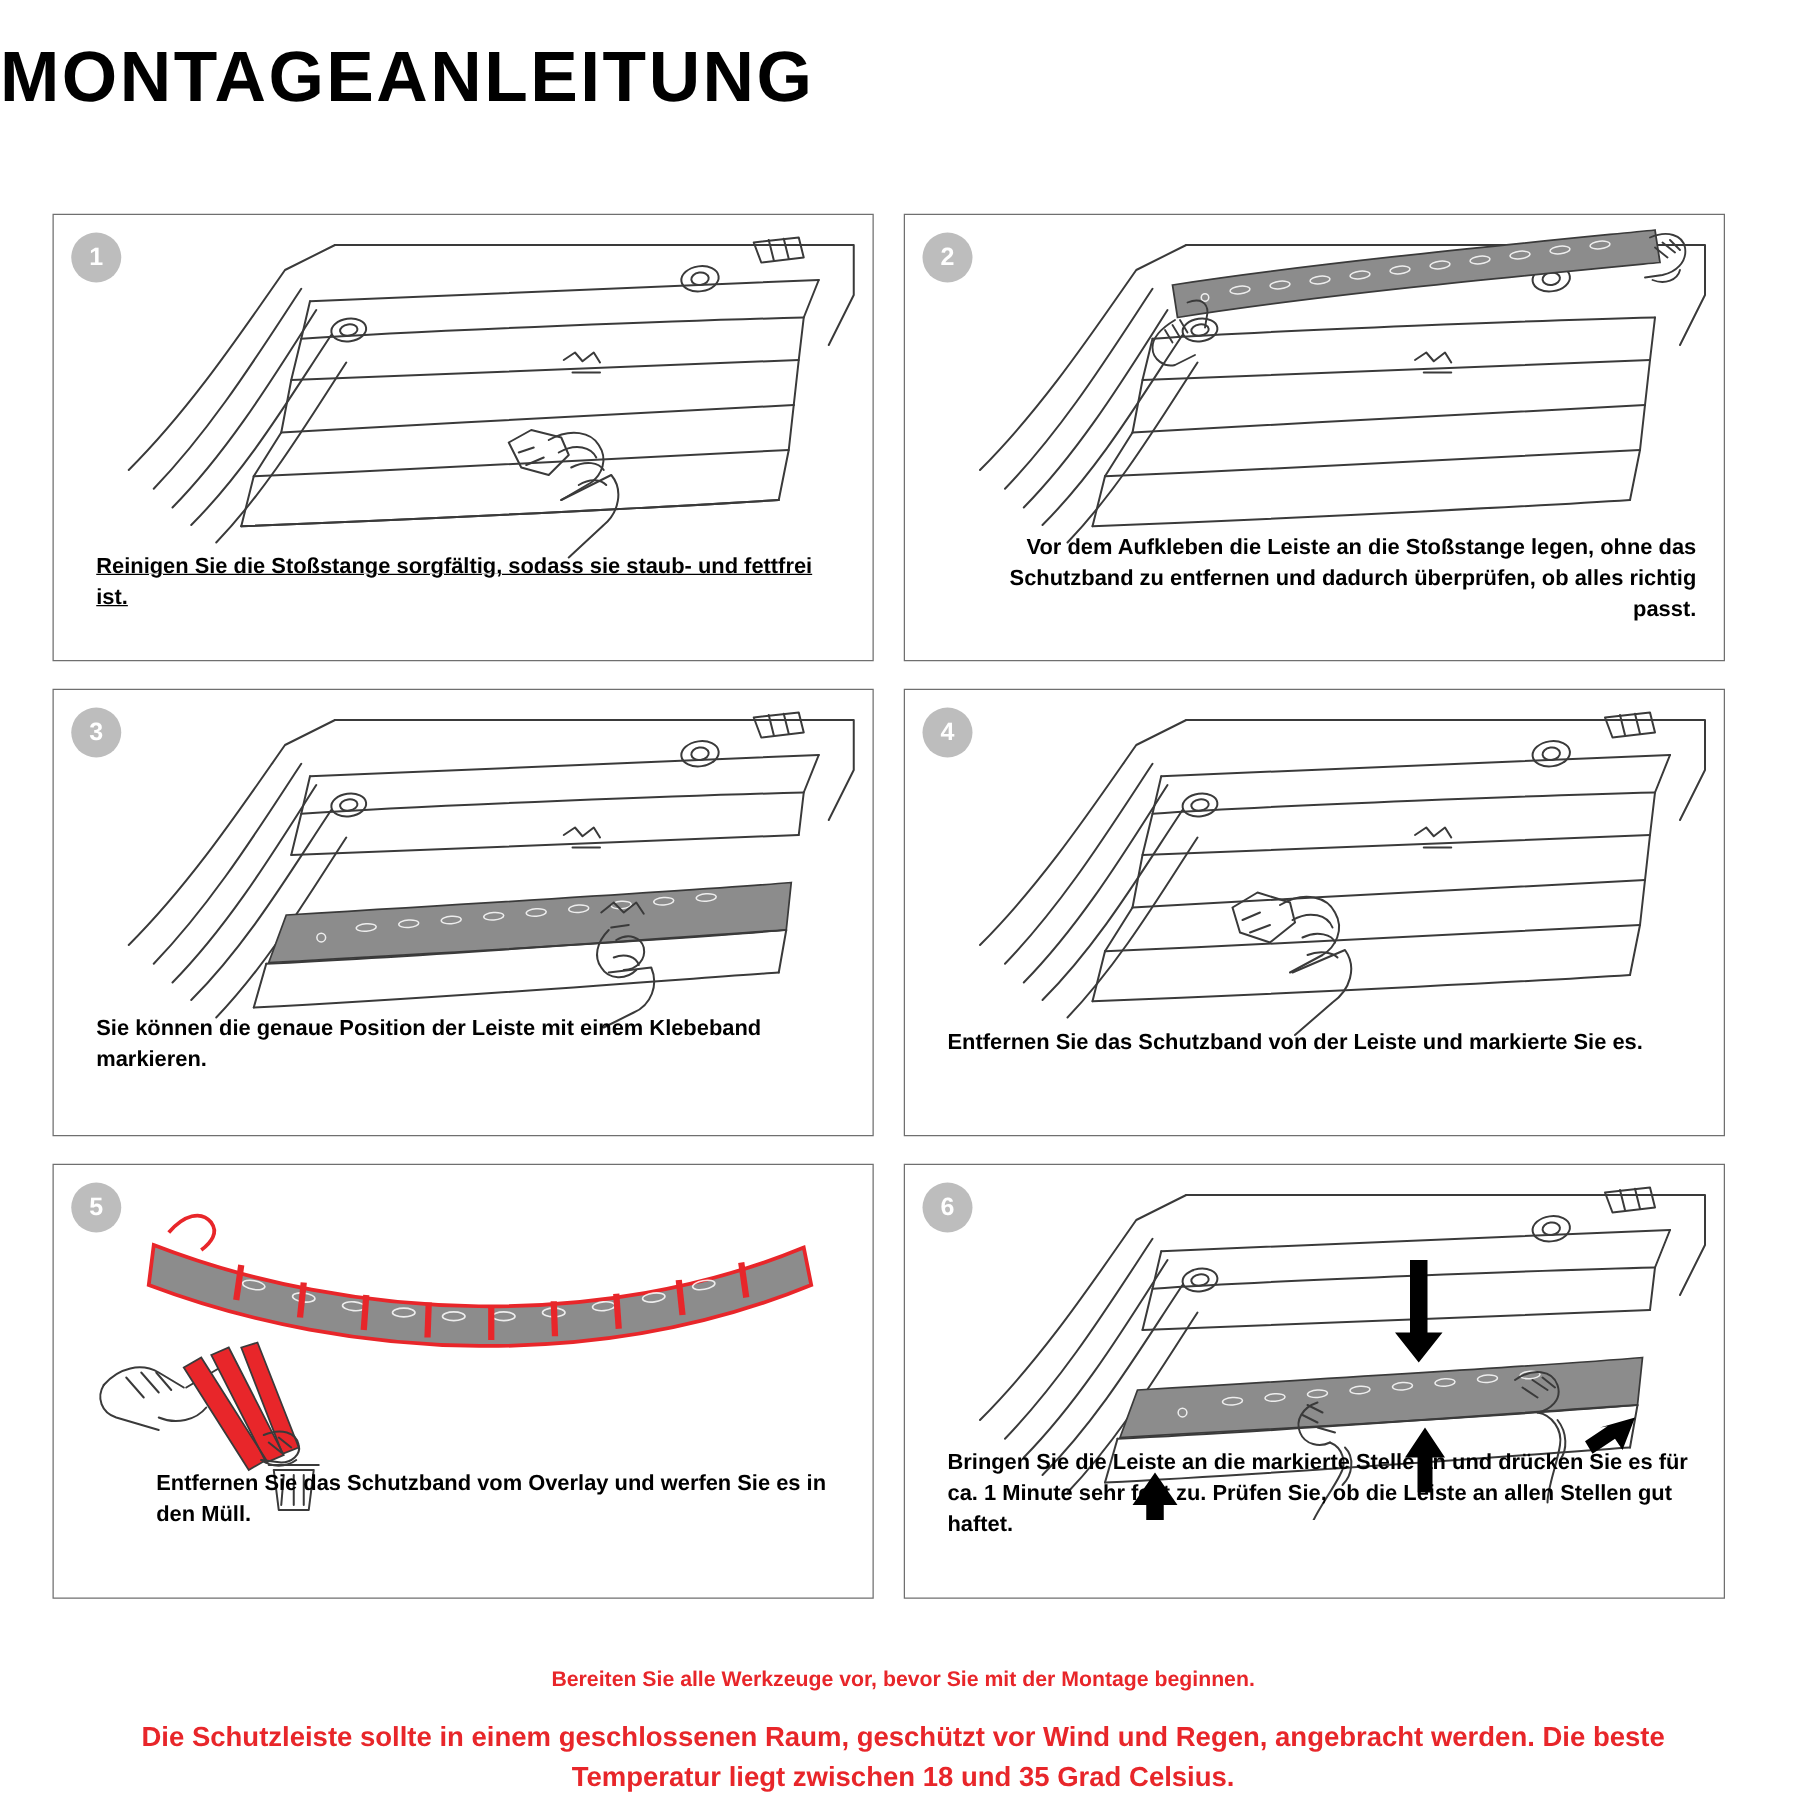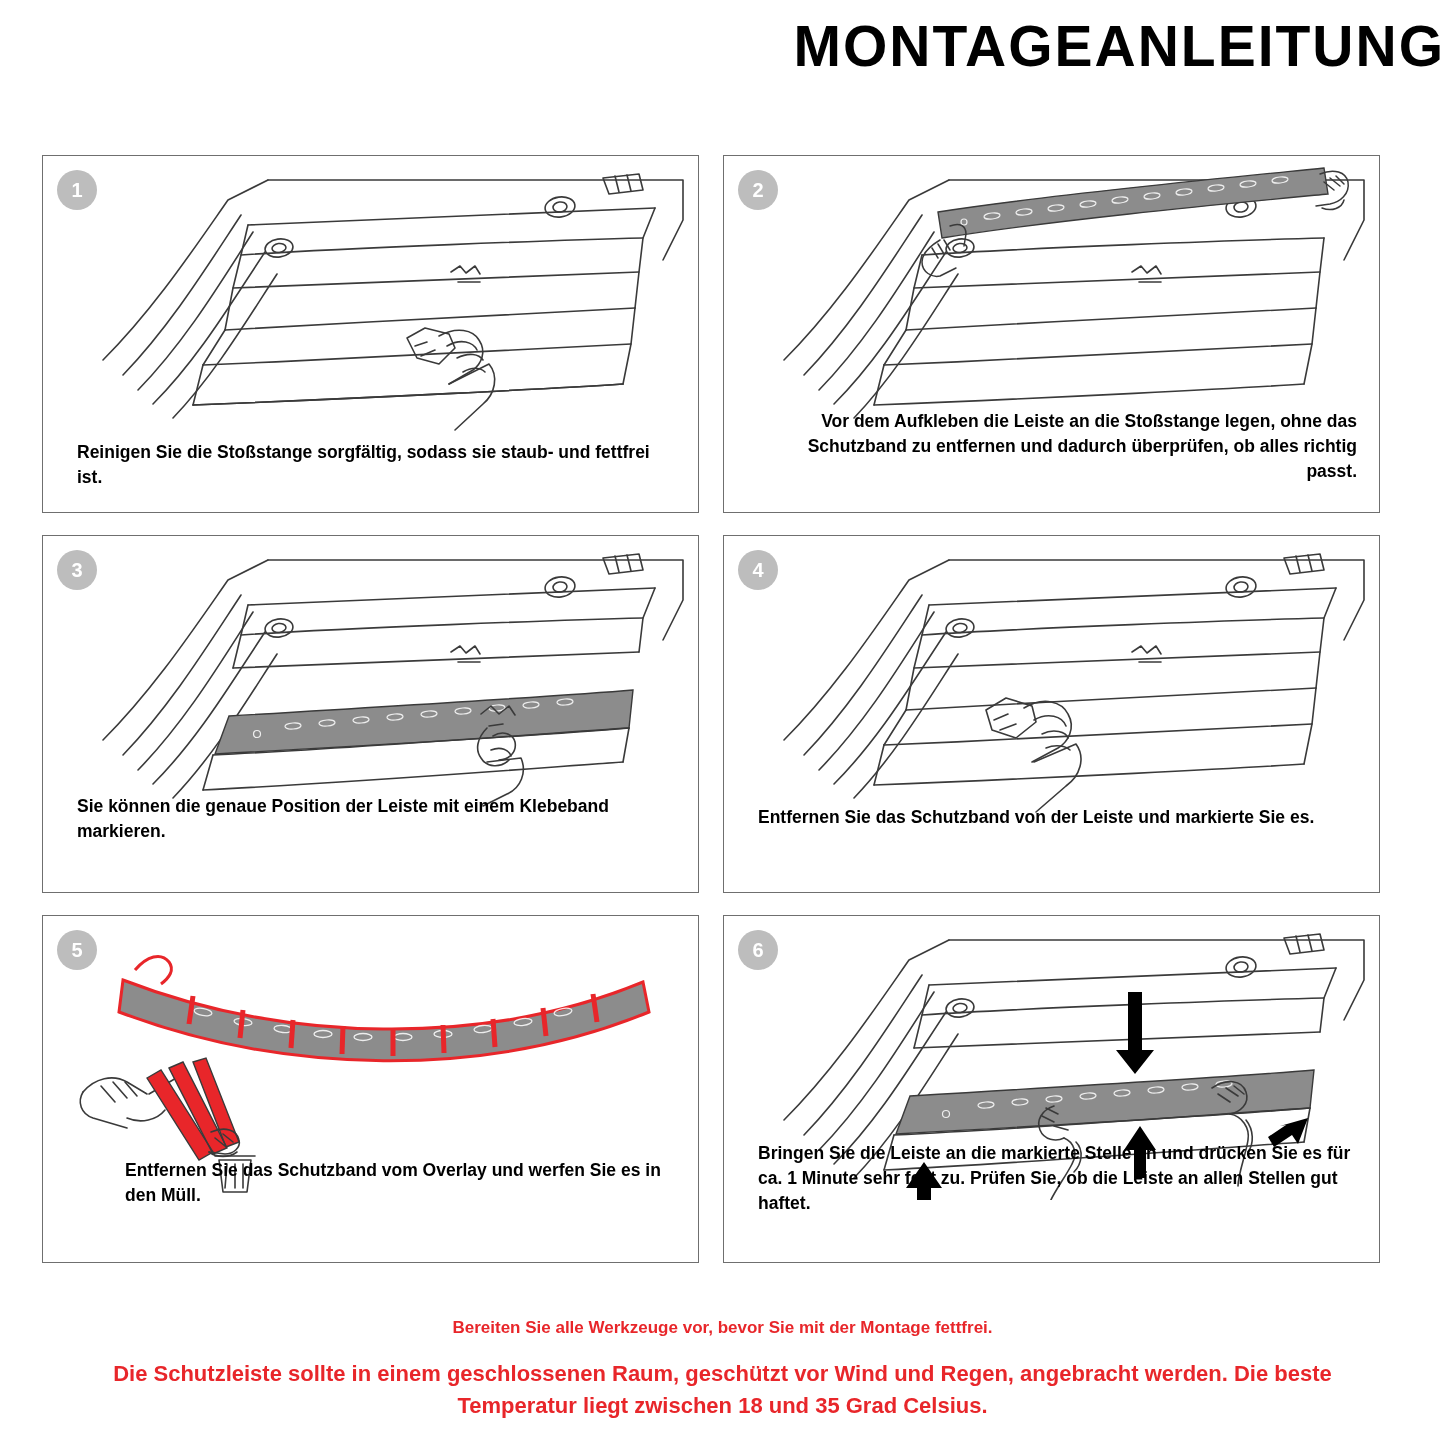--- a/index.html
+++ b/index.html
@@ -14,25 +14,25 @@
     color: #000000;
     overflow: hidden;
   }
   .page {
     position: relative;
     width: 1445px;
     height: 1445px;
     box-sizing: border-box;
   }
   .title {
-    text-align: right;
+    text-align: left;
     font-size: 57px;
     font-weight: bold;
     letter-spacing: 2px;
-    margin: 17px 0 0 0;
+    margin: 33px 0 0 0;
     line-height: 1.05;
   }
   .grid {
     position: absolute;
     top: 138px;
     left: 42px;
     width: 1362px;
     display: flex;
     flex-wrap: wrap;
     gap: 22px 24px;
@@ -70,21 +70,21 @@
     width: 100%;
   }
   .caption {
     position: absolute;
     left: 34px;
     right: 22px;
     font-size: 17.5px;
     font-weight: bold;
     line-height: 1.42;
   }
-  .cap-a { bottom: 22px; }
+  .cap-a { bottom: 38px; text-decoration: underline; }
   .cap-b { bottom: 28px; text-align: right; }
   .cap-c { bottom: 48px; }
   .cap-d { bottom: 62px; }
   .cap-e { bottom: 54px; margin-left: 48px; }
   .cap-f { bottom: 46px; }
 
   .footer {
     position: absolute;
     left: 60px;
     right: 60px;
@@ -436,17 +436,17 @@
             <path d="M522 200 c 8 10, 8 24, 2 32"></path>
           </g>
         </svg>
       </div>
       <div class="caption cap-f">Bringen Sie die Leiste an die markierte Stelle an und drücken Sie es für ca. 1 Minute sehr fest zu. Prüfen Sie, ob die Leiste an allen Stellen gut haftet.</div>
     </div>
 
   </div>
 
   <div class="footer">
-    <div class="f1">Bereiten Sie alle Werkzeuge vor, bevor Sie mit der Montage fettfrei.</div>
+    <div class="f1">Bereiten Sie alle Werkzeuge vor, bevor Sie mit der Montage beginnen.</div>
     <div class="f2">Die Schutzleiste sollte in einem geschlossenen Raum, geschützt vor Wind und Regen, angebracht werden. Die beste Temperatur liegt zwischen 18 und 35 Grad Celsius.</div>
   </div>
 
 </div>
 
 </body></html>

